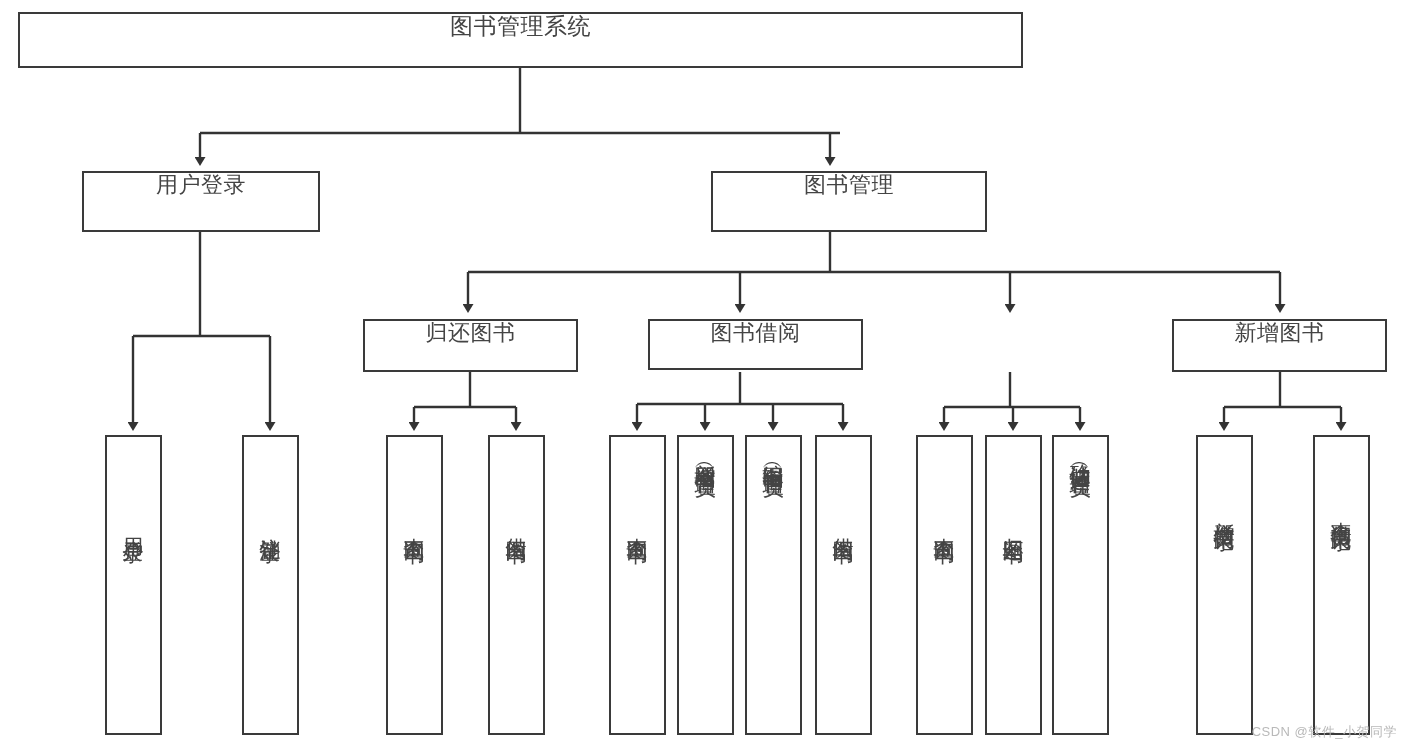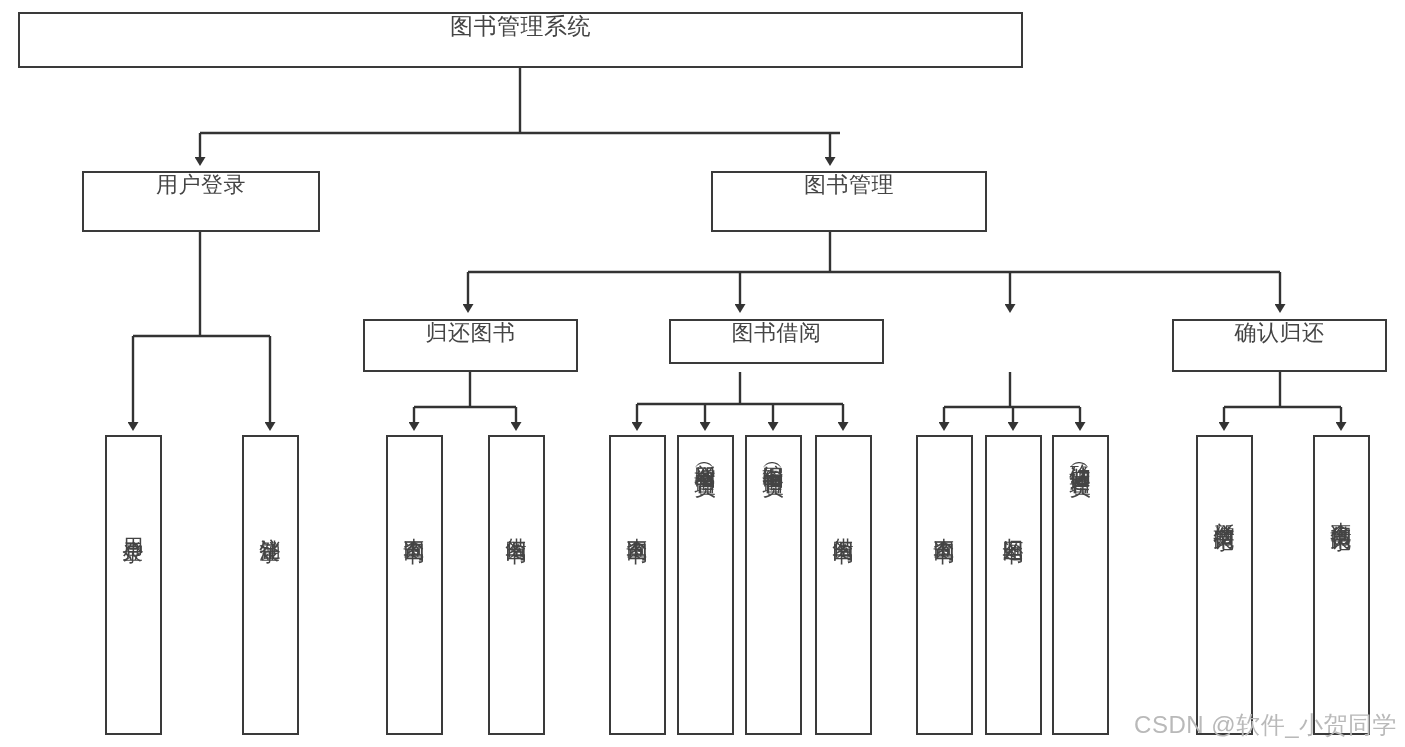--- a/index.html
+++ b/index.html
@@ -62,21 +62,21 @@
   .node.vert.mid .label {
     margin-top: 74px;
   }
   .node.vert.midsmall .label {
     margin-top: 58px;
   }
   .watermark {
     position: absolute;
     right: 8px;
     bottom: 6px;
-    font-size: 24px;
+    font-size: 13px;
     color: #b9b9b9;
     letter-spacing: 0.5px;
     white-space: nowrap;
   }
 </style>
 </head>
 <body>
 
 <div id="canvas">
 
@@ -137,25 +137,25 @@
   <div class="node horiz" style="left:82px; top:171px; width:238px; height:61px;">
     <span class="label">用户登录</span>
   </div>
   <div class="node horiz" style="left:711px; top:171px; width:276px; height:61px;">
     <span class="label">图书管理</span>
   </div>
 
   <div class="node horiz" style="left:363px; top:319px; width:215px; height:53px;">
     <span class="label">归还图书</span>
   </div>
-  <div class="node horiz" style="left:669px; top:319px; width:215px; height:45px;">
+  <div class="node horiz" style="left:648px; top:319px; width:215px; height:51px;">
     <span class="label">图书借阅</span>
   </div>
   <div class="node horiz" style="left:1172px; top:319px; width:215px; height:53px;">
-    <span class="label">确认归还</span>
+    <span class="label">新增图书</span>
   </div>
 
   <div class="node vert mid" style="left:105px; top:435px; width:57px; height:300px;">
     <span class="label">用户登录</span>
   </div>
   <div class="node vert mid" style="left:242px; top:435px; width:57px; height:300px;">
     <span class="label">注销登录</span>
   </div>
 
   <div class="node vert mid" style="left:386px; top:435px; width:57px; height:300px;">

